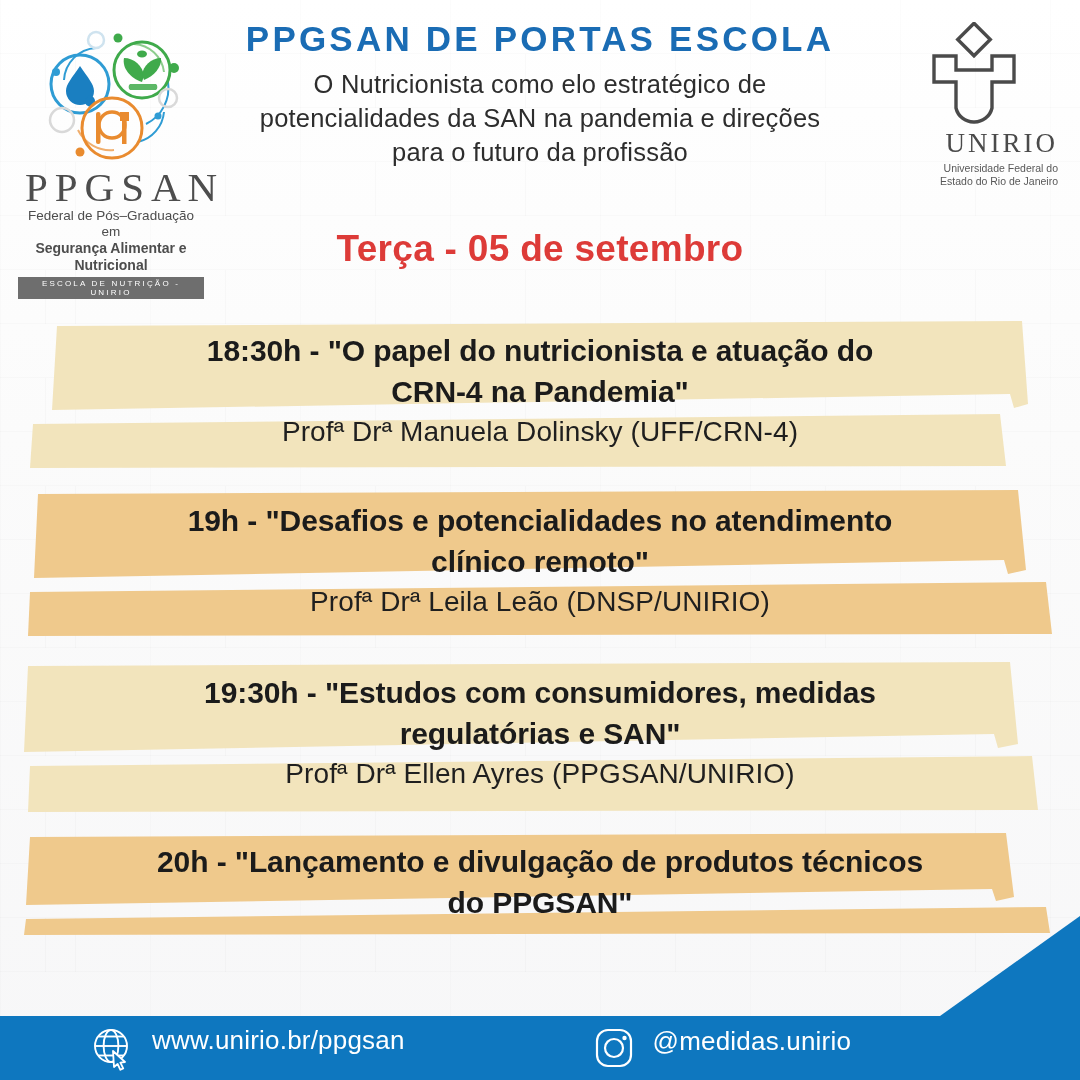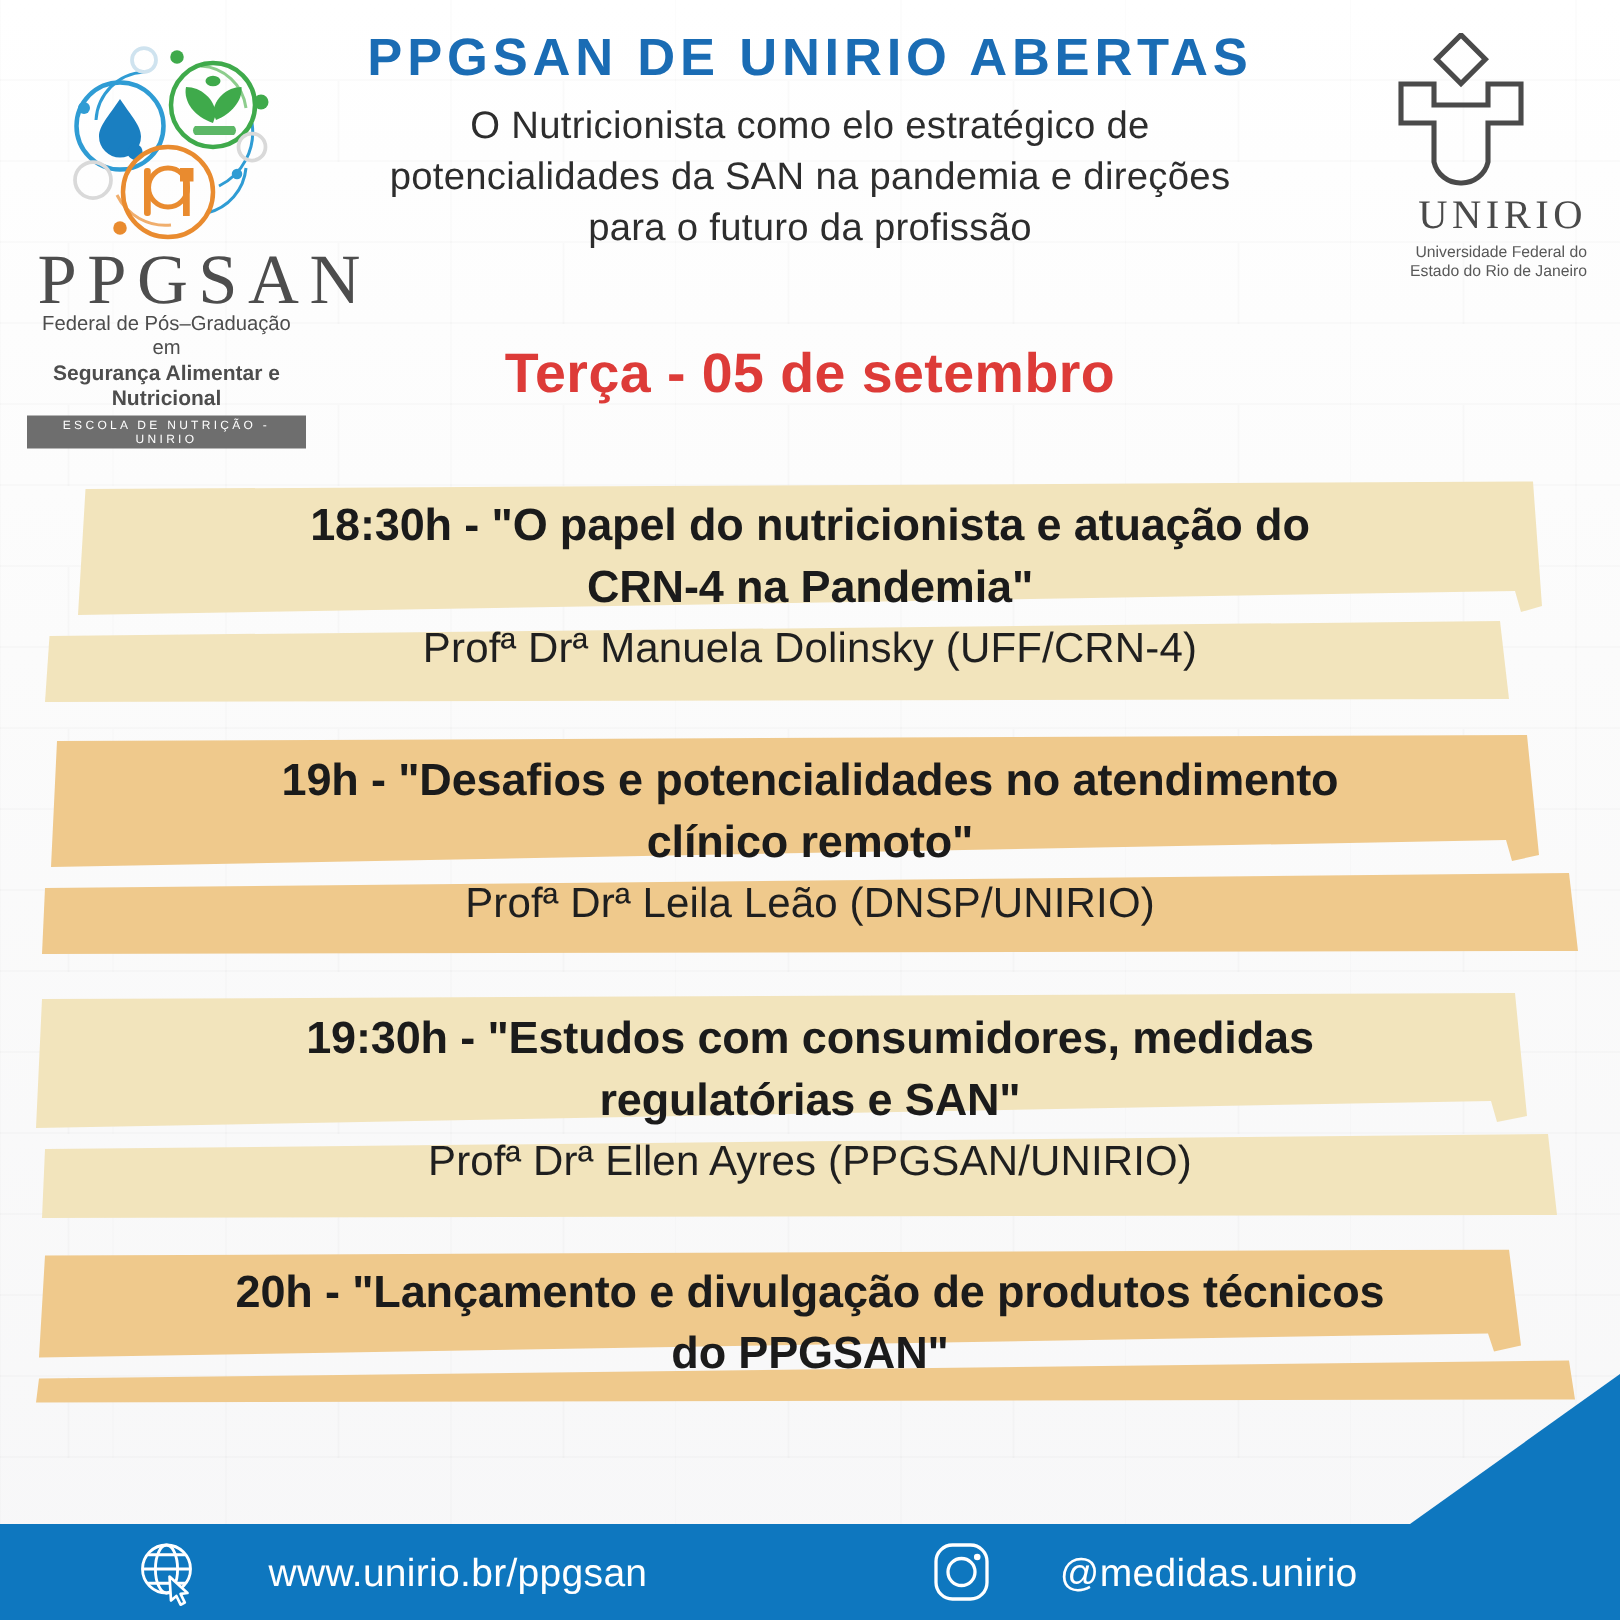--- a/index.html
+++ b/index.html
@@ -82,21 +82,21 @@
   
   .wedge{
     position:absolute;right:0;bottom:64px;width:140px;height:100px;
     background:#0e77bf;
     clip-path:polygon(100% 0,100% 100%,0 100%);
   }
   .footer{
     position:absolute;left:0;bottom:0;width:1080px;height:64px;
     background:#0e77bf;display:flex;align-items:center;
   }
-  .f-item{display:flex;align-items:center;gap:27px;}
+  .f-item{display:flex;align-items:flex-start;}
   .f-item.web{margin-left:92px;}
   .f-item.ig{margin-left:188px;}
   .f-label{
     color:#ffffff;font-size:26px;margin-left:18px;letter-spacing:.2px;
   }
   svg{display:block;}
 </style>
 </head>
 <body>
 
@@ -138,29 +138,29 @@
         <circle cx="38" cy="52" r="4" fill="#2f9cd4"></circle>
         <circle cx="100" cy="18" r="4.5" fill="#3faa4b"></circle>
         <circle cx="156" cy="48" r="5" fill="#3faa4b"></circle>
         <circle cx="62" cy="132" r="4.5" fill="#e98b2f"></circle>
         <circle cx="140" cy="96" r="3.5" fill="#2f9cd4"></circle>
         <circle cx="44" cy="100" r="12" fill="none" stroke="#d9d9d9" stroke-width="2.5"></circle>
         <circle cx="78" cy="20" r="8" fill="none" stroke="#cfe3ef" stroke-width="2.5"></circle>
         <circle cx="150" cy="78" r="9" fill="none" stroke="#d9d9d9" stroke-width="2.5"></circle>
       </svg>
       <div style="position:relative;margin-top:-26px;text-align:center;width:186px;">
-        <div style="font-family:'Liberation Serif',serif;font-size:47px;letter-spacing:7px;color:#4d4d4d;line-height:42px;text-indent:7px;">PPGSAN</div>
+        <div style="font-family:'Liberation Serif',serif;font-size:41px;letter-spacing:7px;color:#4d4d4d;line-height:42px;text-indent:7px;">PPGSAN</div>
         <div style="font-size:13.5px;color:#4d4d4d;line-height:16px;">Federal de Pós–Graduação em</div>
         <div style="font-size:14px;color:#4d4d4d;line-height:17px;font-weight:bold;">Segurança Alimentar e Nutricional</div>
         <div style="display:inline-block;margin-top:3px;background:#6e6e6e;color:#fff;font-size:8px;letter-spacing:2.2px;padding:2px 16px;">ESCOLA DE NUTRIÇÃO - UNIRIO</div>
       </div>
     </div>
 
     <div class="title-block">
-      <div class="main-title">PPGSAN DE UNIRIO ABERTAS</div>
+      <div class="main-title">PPGSAN DE PORTAS ESCOLA</div>
       <div class="subtitle">
         <div>O Nutricionista como elo estratégico de</div>
         <div>potencialidades da SAN na pandemia e direções</div>
         <div>para o futuro da profissão</div>
       </div>
     </div>
 
     <div class="unirio-logo">
       <svg viewBox="0 0 168 104" width="168" height="104">
         <g fill="none" stroke="#4a4a4a" stroke-width="3.4">

